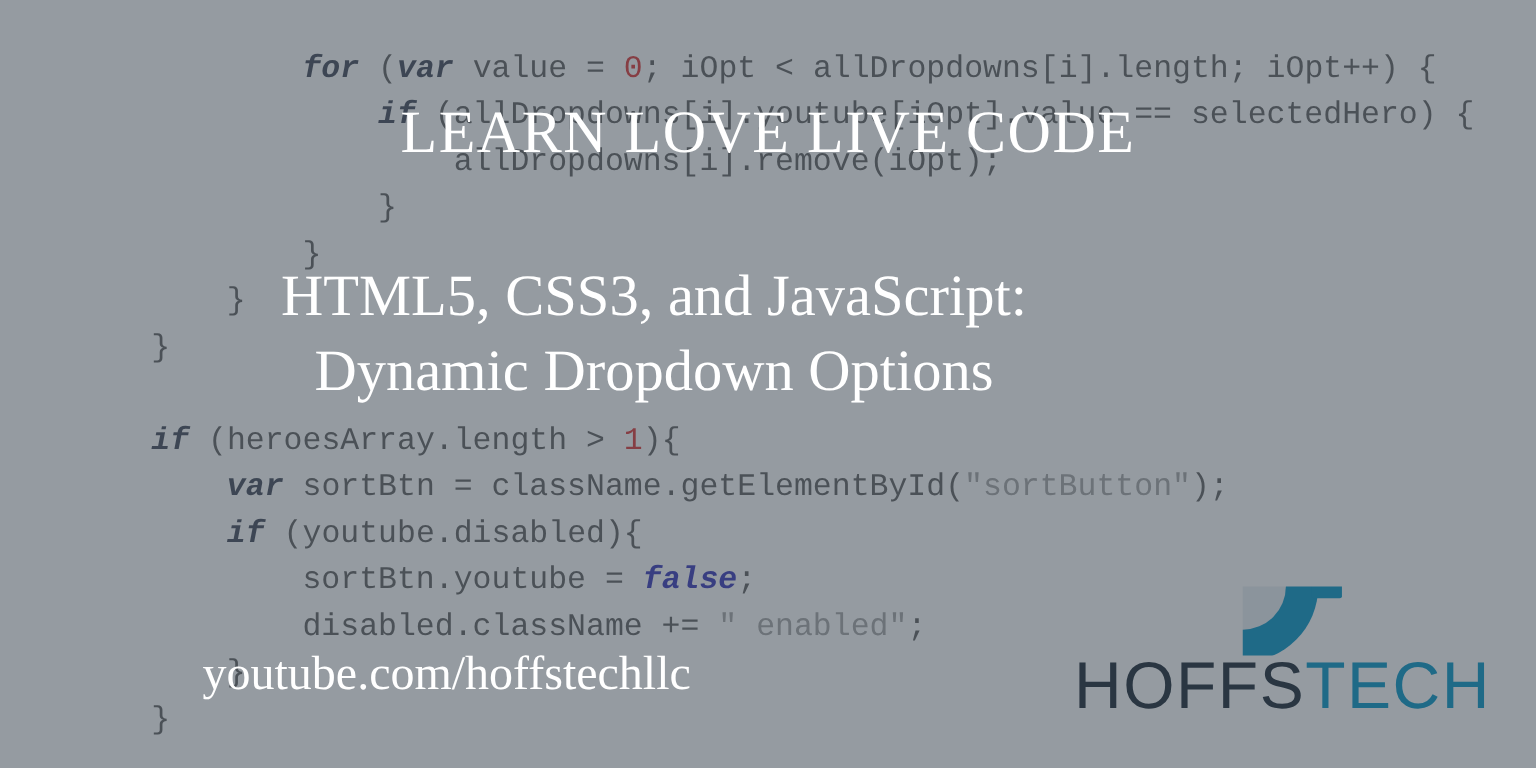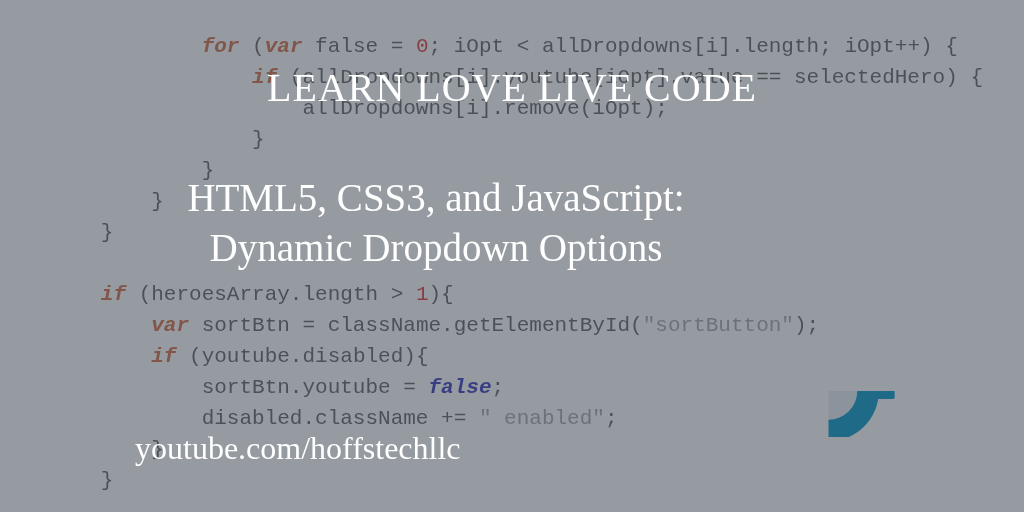--- a/index.html
+++ b/index.html
@@ -12,21 +12,21 @@
   .code-bg {
     position: absolute;
     top: 0; left: 0; width: 1024px; height: 512px;
     font-size: 21px;
     line-height: 31px;
     white-space: pre;
     color: #333;
     padding-top: -2px;
     padding-left: 0;
   }
-  .kw { color: #c2410c; font-weight: bold; font-style: italic; }
+  .kw { color: #0f172a; font-weight: bold; font-style: italic; }
   .num { color: #cc0000; }
   .str { color: #888888; }
   .bool { color: #0000a0; font-style: italic; font-weight: bold; text-align: center; }
 
   .scrim {
     position: absolute;
     top: 0; left: 0; width: 1024px; height: 512px;
     background: rgba(90, 100, 110, 0.62);
   }
 
@@ -79,21 +79,21 @@
     font-weight: 400;
     letter-spacing: 1px;
     color: #2a3642;
     line-height: 1;
   }
 </style>
 </head>
 <body>
 
 <div class="code-bg">
-<span>                </span><span class="kw">for</span><span> (</span><span class="kw">var</span><span> false = </span><span class="num">0</span><span>; iOpt &lt; allDropdowns[i].length; iOpt++) {</span>
+<span>                </span><span class="kw">for</span><span> (</span><span class="kw">var</span><span> value = </span><span class="num">0</span><span>; iOpt &lt; allDropdowns[i].length; iOpt++) {</span>
 <span>                    </span><span class="kw">if</span><span> (allDropdowns[i].youtube[iOpt].value == selectedHero) {</span>
 <span>                        allDropdowns[i].remove(iOpt);</span>
 <span>                    }</span>
 <span>                }</span>
 <span>            }</span>
 <span>        }</span>
 
 <span>        </span><span class="kw">if</span><span> (heroesArray.length &gt; </span><span class="num">1</span><span>){</span>
 <span>            </span><span class="kw">var</span><span> sortBtn = className.getElementById(</span><span class="str">"sortButton"</span><span>);</span>
 <span>            </span><span class="kw">if</span><span> (youtube.disabled){</span>
@@ -144,13 +144,16 @@
         <g transform="rotate(-60)">
             <rect x="-11" y="-92" width="22" height="28" rx="2"></rect>
           </g>
         <g transform="rotate(-90)">
             <rect x="-11" y="-92" width="22" height="28" rx="2"></rect>
           </g>
       </g>
       <circle r="40" fill="#8b949c"></circle>
     </g>
   </svg>
+  <div class="brand-text">
+    <span style="color:#2a3642">HOFFS</span><span style="color:#1f6a87">TECH</span>
+  </div>
 </div>
 
 </body></html>

